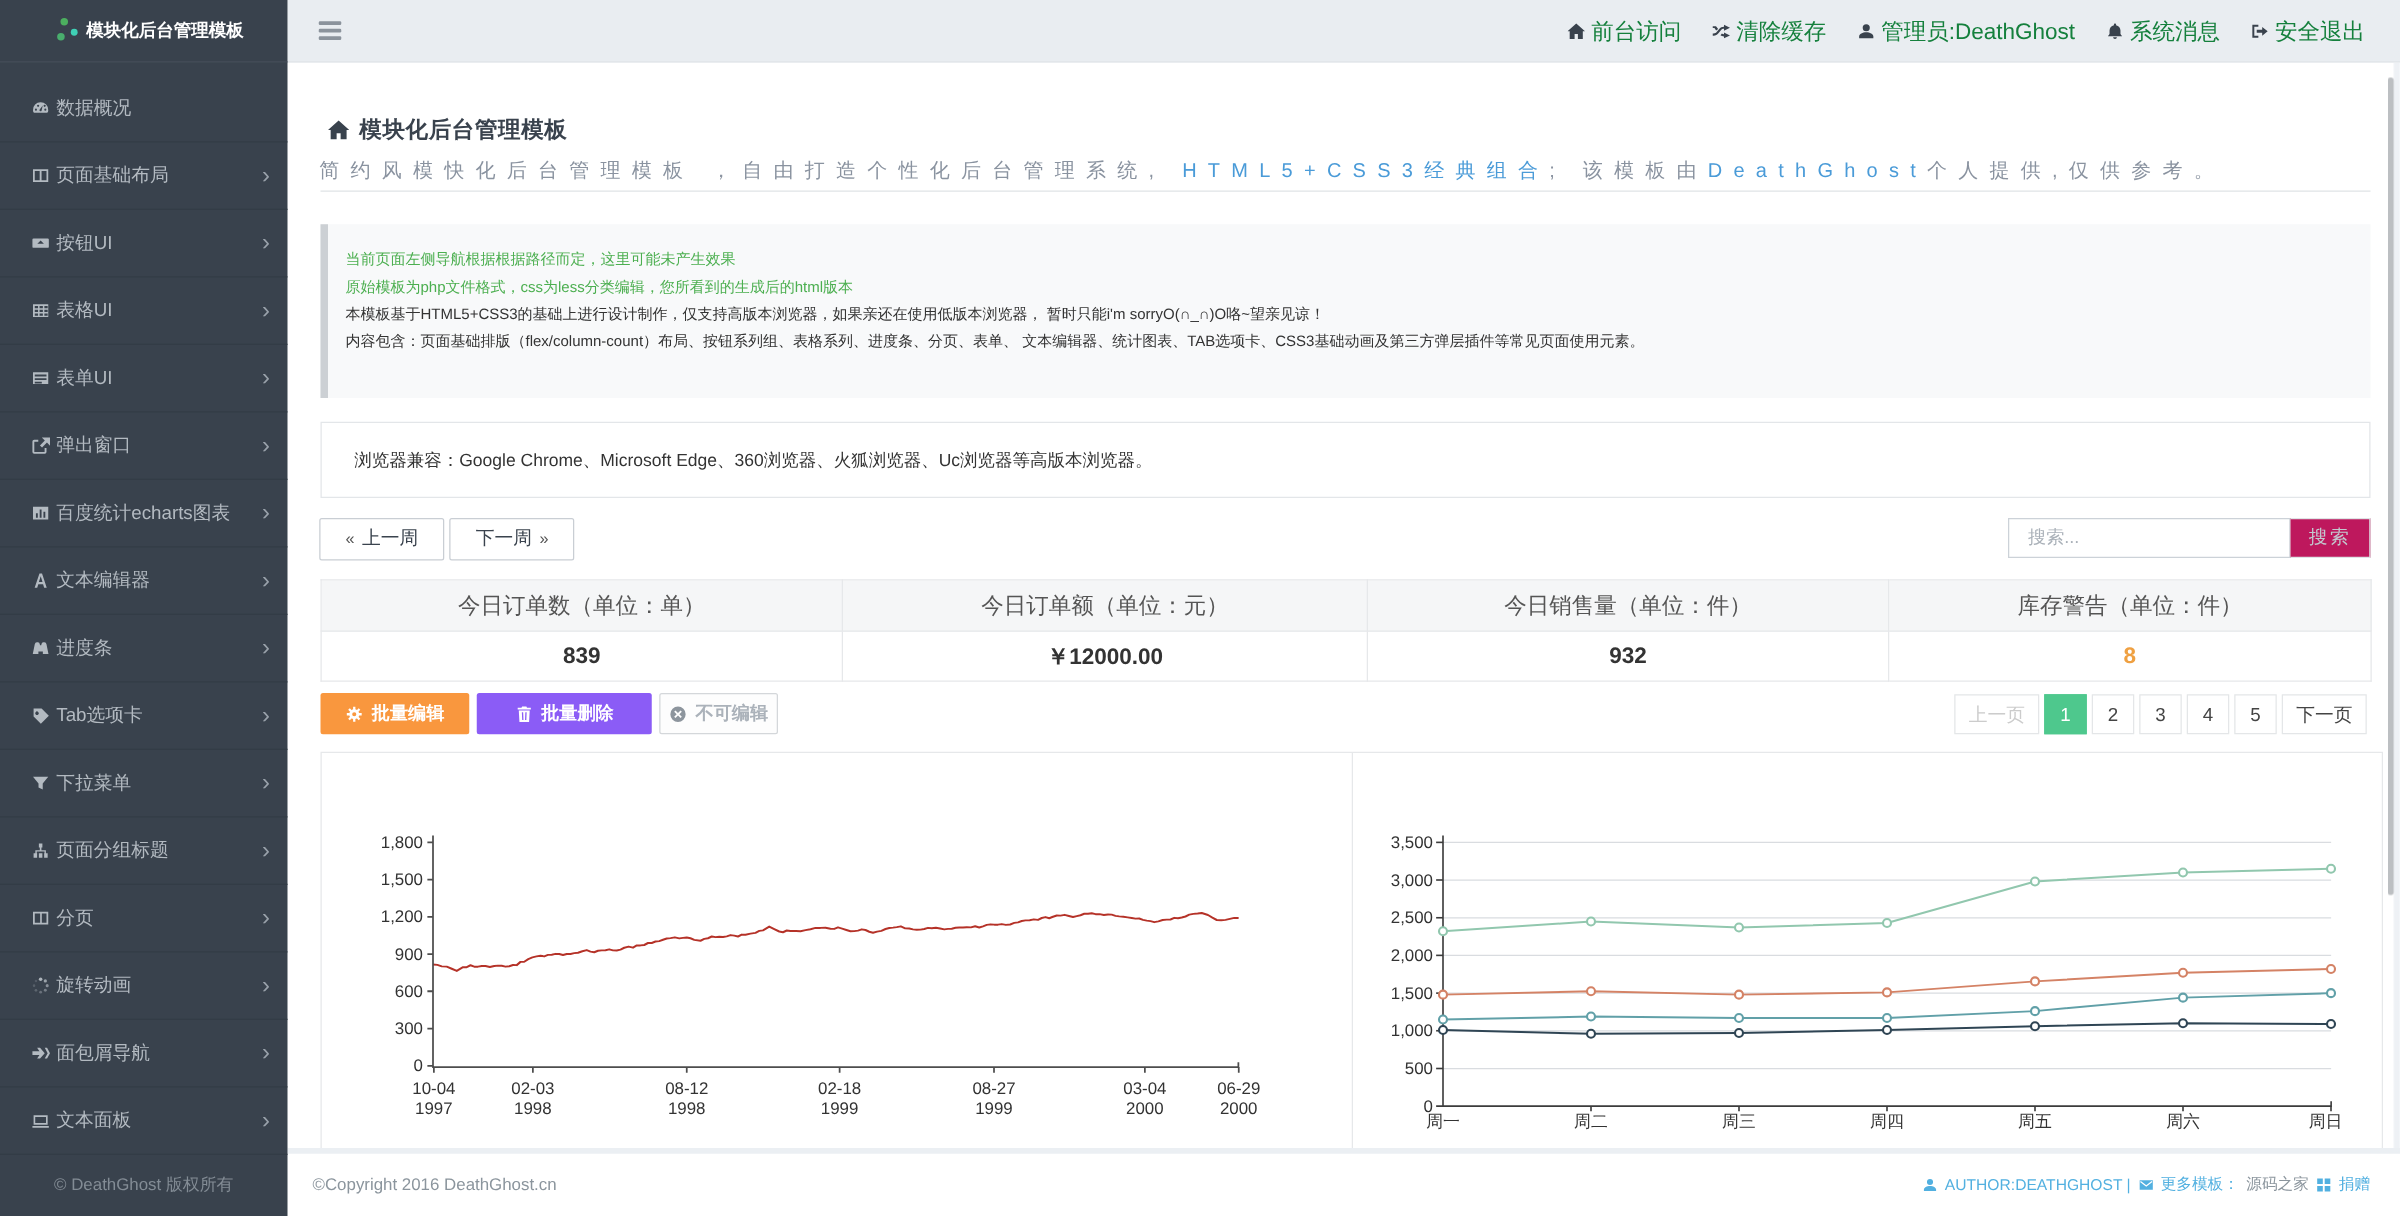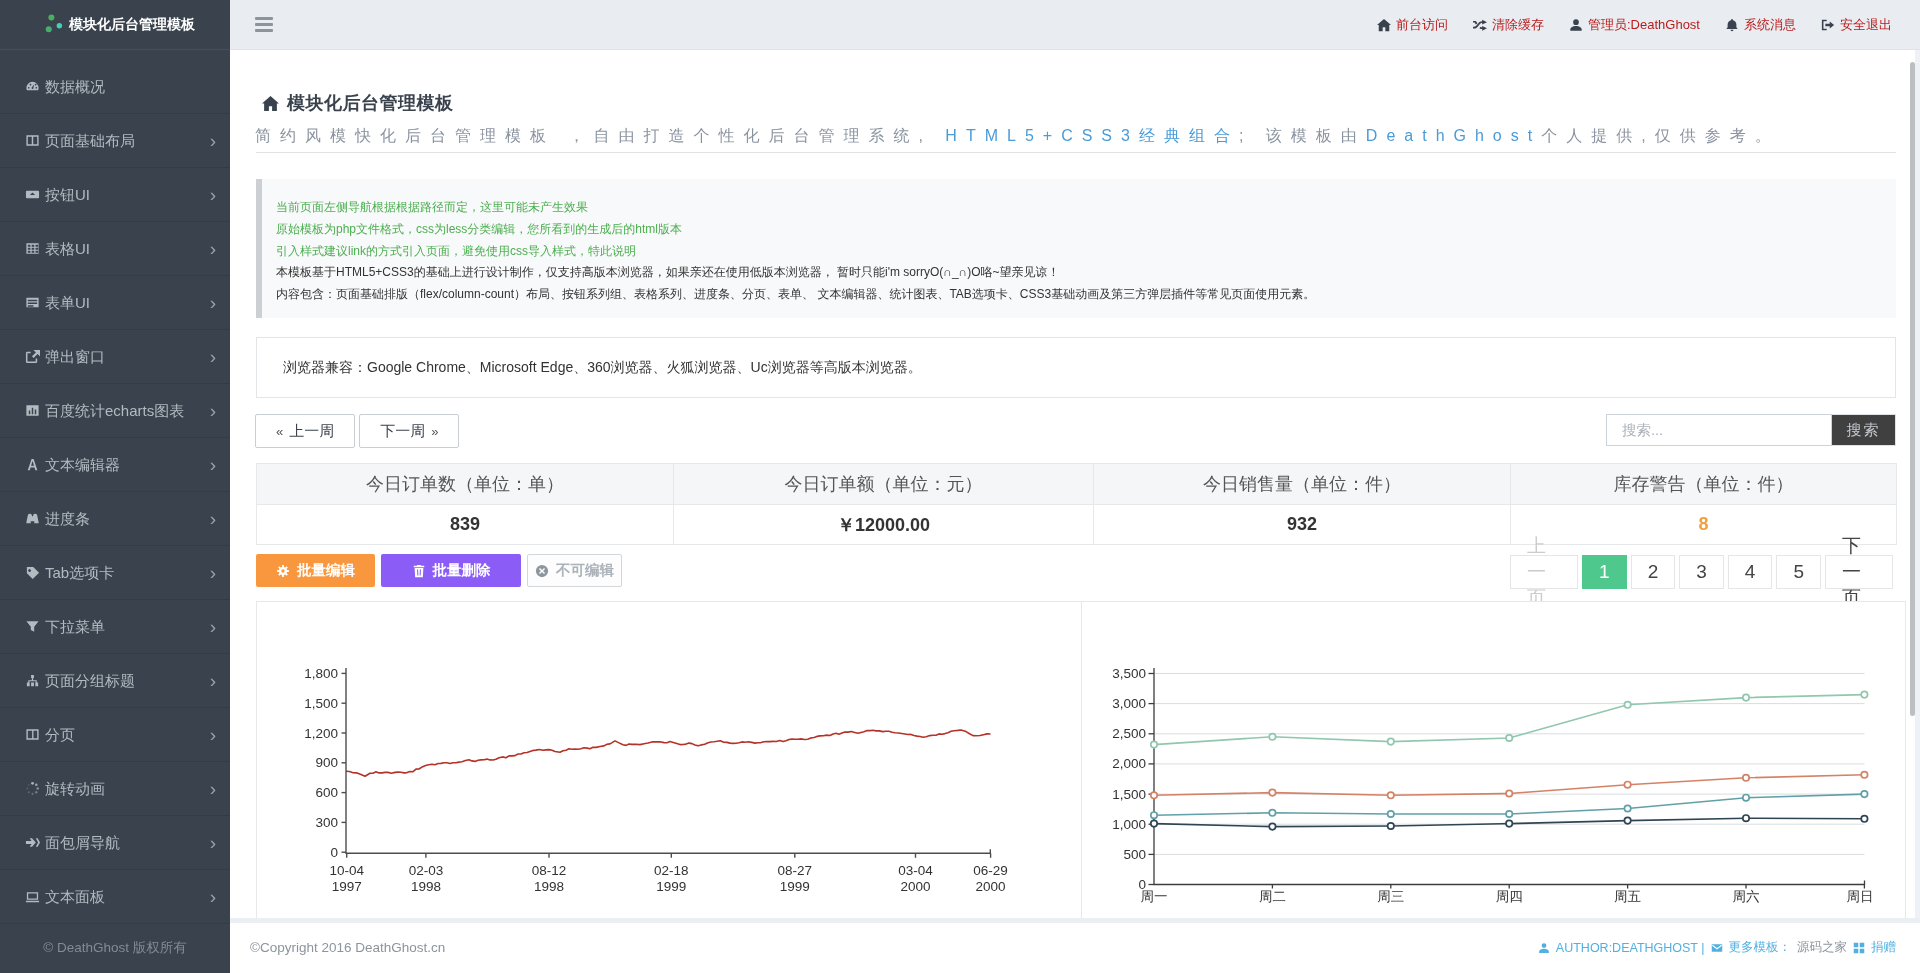--- a/index.html
+++ b/index.html
@@ -11,21 +11,21 @@
 .logo b{color:#fff;font-size:14px;font-weight:bold;}
 .menu{list-style:none;margin-top:10px;}
 .menu li{height:54px;line-height:53px;border-bottom:1px solid #333c46;color:#b3bac1;font-size:15px;padding-left:25px;position:relative;display:flex;align-items:center;}
 .menu .mi{width:15px;height:15px;fill:#b3bac1;margin-right:5px;flex:none;}
 .menu .chev{position:absolute;right:14px;top:0;font-style:normal;font-size:19px;color:#99a1aa;}
 .sfoot{position:absolute;left:0;bottom:16px;width:100%;text-align:center;color:#838c95;font-size:13.5px;}
 
 .topbar{position:absolute;left:230px;top:0;right:0;height:50px;background:#e9edf1;border-bottom:1px solid #dfe3e8;}
 .burger{position:absolute;left:25px;top:17px;width:18px;}
 .burger i{display:block;height:3px;background:#8b939c;margin-bottom:3px;border-radius:1px;}
-.tmenu{position:absolute;right:28px;top:0;height:50px;display:flex;align-items:center;gap:25px;font-size:13px;color:#b91c1c;}
+.tmenu{position:absolute;right:28px;top:0;height:50px;display:flex;align-items:center;gap:25px;font-size:18px;color:#15803d;}
 .tmenu .it{display:flex;align-items:center;gap:5px;}
 .tmenu svg{width:14px;height:14px;fill:#39424d;}
 
 .main{position:absolute;left:230px;top:50px;right:0;height:868px;overflow-y:scroll;background:#fff;}
 .main::-webkit-scrollbar{width:8px;}
 .main::-webkit-scrollbar-thumb{background:#adb2b7;border-radius:4px;}
 .main::-webkit-scrollbar-track{background:#fafafa;}
 .inner{position:relative;width:1690px;height:1152px;}
 .h1row{position:absolute;left:32px;top:41px;display:flex;align-items:center;color:#39424d;}
 .h1row svg{width:17px;height:17px;fill:#39424d;margin-right:8px;}
@@ -37,39 +37,39 @@
 .tip .g{color:#4caf50;}
 .tip .d{color:#333;}
 .bbox{position:absolute;left:26px;top:287px;width:1640px;height:61px;border:1px solid #e3e6e9;line-height:59px;font-size:14px;color:#333;padding-left:26px;}
 .wkrow{position:absolute;left:25px;top:364px;height:50px;}
 .wbtn{display:inline-block;height:34px;line-height:32px;border:1px solid #c9ced4;background:#fff;color:#3a434e;font-size:15px;padding:0 20px;border-radius:2px;margin-right:4px;}
 .wbtn .lq{color:#555;font-size:13px;margin-right:6px;}
 .wbtn .rq{color:#555;font-size:13px;margin-left:6px;}
 .search{position:absolute;right:24px;top:364px;height:32px;display:flex;}
 .search input{width:226px;height:32px;border:1px solid #ccd2d8;padding:0 15px;font-size:14.5px;color:#333;font-family:"Liberation Sans",sans-serif;outline:none;}
 .search input::placeholder{color:#a9b0b8;}
-.search .sbtn{width:64px;height:32px;border:1px solid #dfe3e6;border-left:none;background:#404040;color:#c3c9cf;font-size:15px;text-align:center;line-height:30px;letter-spacing:2px;}
+.search .sbtn{width:64px;height:32px;border:1px solid #dfe3e6;border-left:none;background:#be185d;color:#c3c9cf;font-size:15px;text-align:center;line-height:30px;letter-spacing:2px;}
 
 .stats{position:absolute;left:26px;top:413px;width:1640px;border-collapse:collapse;table-layout:fixed;}
 .stats th,.stats td{border:1px solid #e6e8ea;text-align:center;font-size:18px;}
 .stats th{height:41px;background:#f5f6f7;color:#555;font-weight:normal;}
 .stats td{height:40px;color:#333;font-weight:bold;}
 .stats td.warn{color:#efa041;}
 
 .acts{position:absolute;left:26px;top:504px;height:33px;display:flex;}
 .abtn{height:33px;border-radius:2px;font-size:14.5px;font-weight:bold;display:flex;align-items:center;justify-content:center;margin-right:6px;}
 .abtn svg{width:14px;height:14px;margin-right:7px;}
 .a-edit{width:119px;background:#f9973e;color:#fff;}
 .a-edit svg{fill:#fff;}
 .a-del{width:140px;background:#8b5cf6;color:#fff;}
 .a-del svg{fill:#fff;}
 .a-dis{width:95px;background:#fdfdfd;border:1px solid #d4d7da;color:#abb2ba;}
 .a-dis svg{fill:#8d959d;}
 .pager{position:absolute;right:27px;top:505px;height:32px;display:flex;gap:4px;font-size:14px;}
-.pg{height:32px;min-width:34px;padding:16px;border:1px solid #e4e6e8;background:#fff;color:#444;display:flex;align-items:center;justify-content:center;font-size:19px;}
+.pg{height:32px;min-width:34px;padding:4px;border:1px solid #e4e6e8;background:#fff;color:#444;display:flex;align-items:center;justify-content:center;font-size:15px;}
 .pg.wide{width:68px;}
 .pg.dim{color:#ccc;}
 .pg.on{background:#4ec88d;border-color:#4ec88d;color:#fff;}
 
 .chbox{position:absolute;left:26px;top:551px;width:1650px;height:601px;border:1px solid #e6e8ea;background:#fff;overflow:hidden;}
 .chdiv{position:absolute;left:824px;top:0;bottom:0;width:1px;background:#e6e8ea;}
 .chsvg{position:absolute;left:-27px;top:-552px;}
 .sbar{position:absolute;right:0;top:50px;height:868px;width:5px;background:#eef1f5;z-index:9;}
 .sbar .thumb{position:absolute;top:12px;right:5.5px;width:5px;height:654px;border-radius:2.5px;background:#bcbfc2;}
 
@@ -245,21 +245,20 @@
         <svg viewBox="0 0 16 16">
           <path d="M8 1 0 8h2v7h4.5v-4.5h3V15H14V8h2z"></path>
         </svg>
         <b>模块化后台管理模板</b>
       </div>
   <div class="sub">简约风模快化后台管理模板 ，自由打造个性化后台管理系统, <span class="bl">HTML5+CSS3经典组合</span>; 该模板由<span class="bl">DeathGhost</span>个人提供,仅供参考。</div>
   <div class="hr"></div>
   <div class="tip">
     <div class="g">当前页面左侧导航根据根据路径而定，这里可能未产生效果</div>
     <div class="g">原始模板为php文件格式，css为less分类编辑，您所看到的生成后的html版本</div>
-    <div class="g">引入样式建议link的方式引入页面，避免使用css导入样式，特此说明</div>
     <div class="d">本模板基于HTML5+CSS3的基础上进行设计制作，仅支持高版本浏览器，如果亲还在使用低版本浏览器， 暂时只能i'm sorryO(∩_∩)O咯~望亲见谅！</div>
     <div class="d">内容包含：页面基础排版（flex/column-count）布局、按钮系列组、表格系列、进度条、分页、表单、 文本编辑器、统计图表、TAB选项卡、CSS3基础动画及第三方弹层插件等常见页面使用元素。</div>
   </div>
   <div class="bbox">浏览器兼容：Google Chrome、Microsoft Edge、360浏览器、火狐浏览器、Uc浏览器等高版本浏览器。</div>
   <div class="wkrow">
     <span class="wbtn"><span class="lq">«</span>上一周</span><span class="wbtn">下一周<span class="rq">»</span></span>
   </div>
   <div class="search">
         <input placeholder="搜索..." style="">
         <span class="sbtn">搜索</span>

